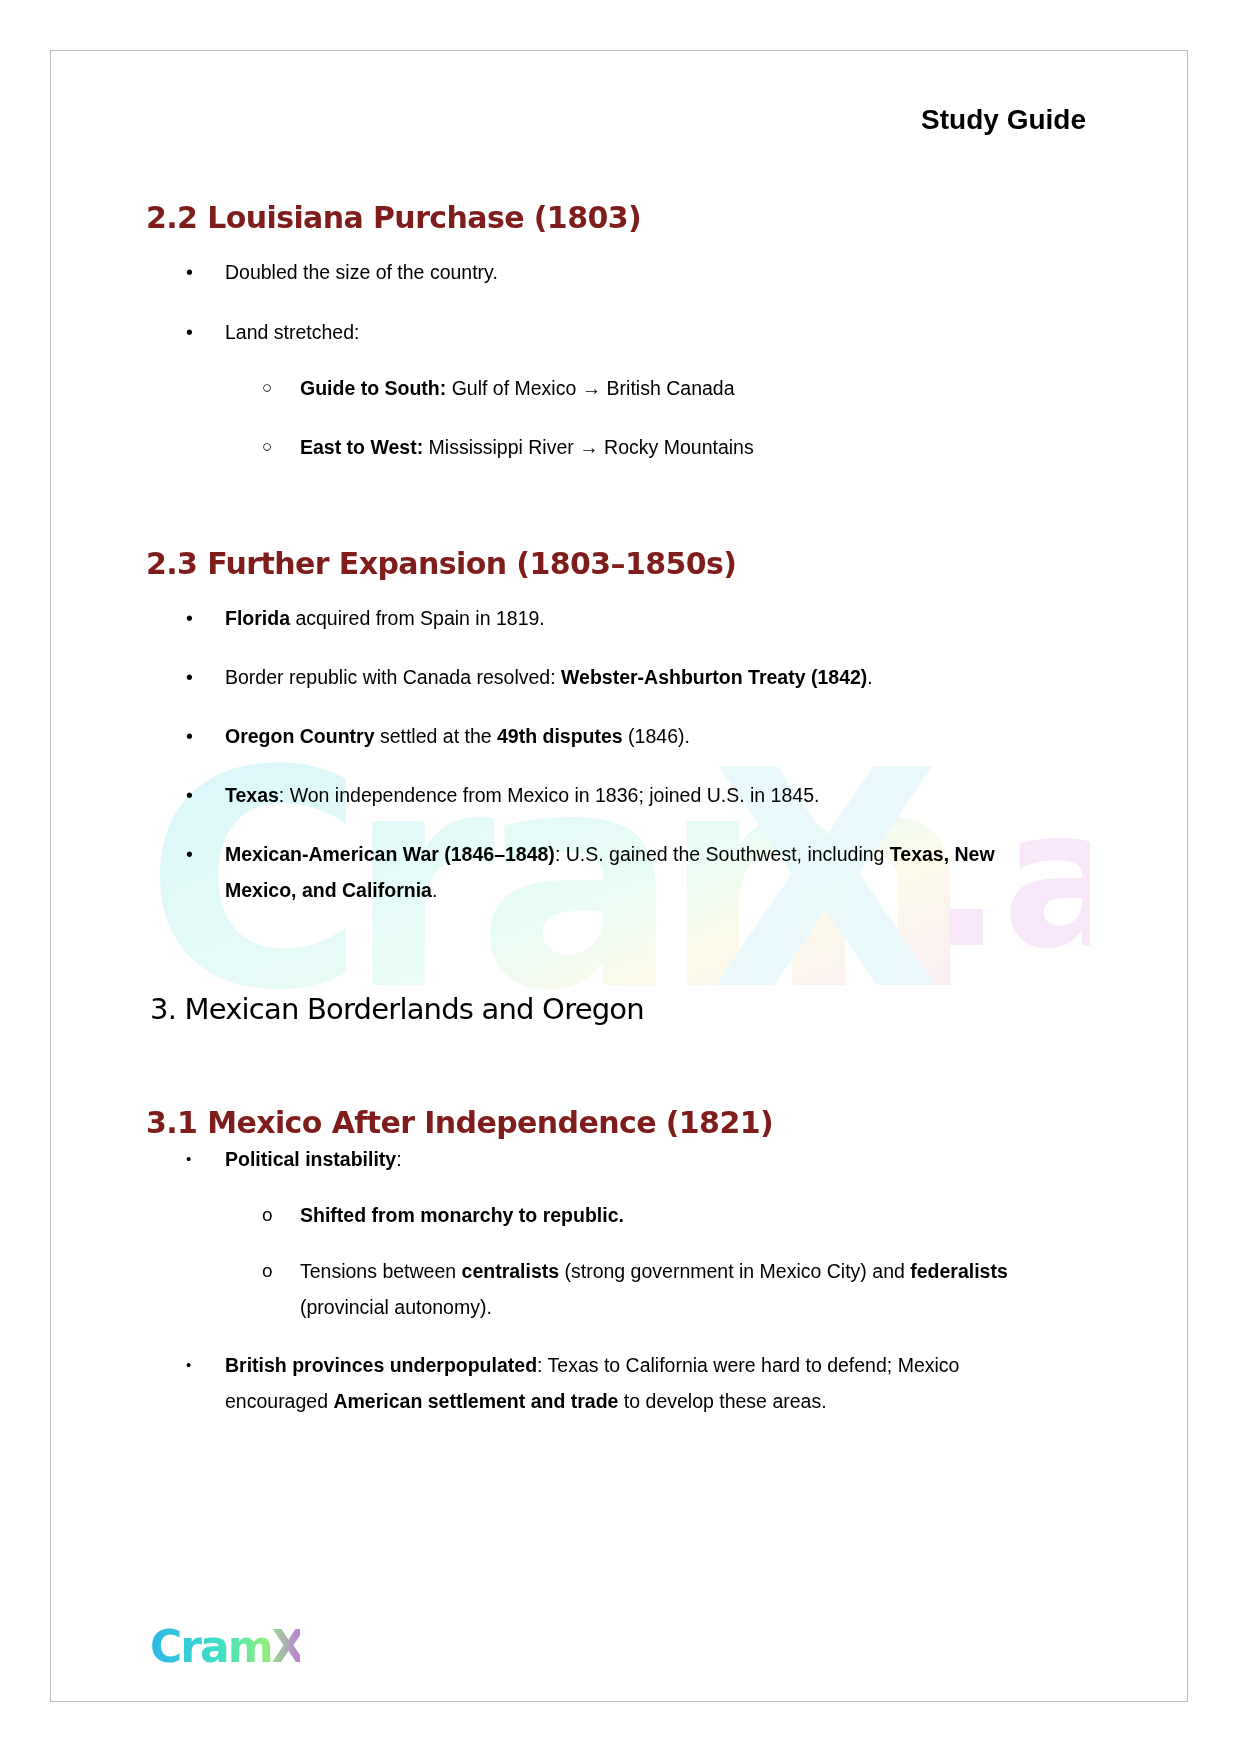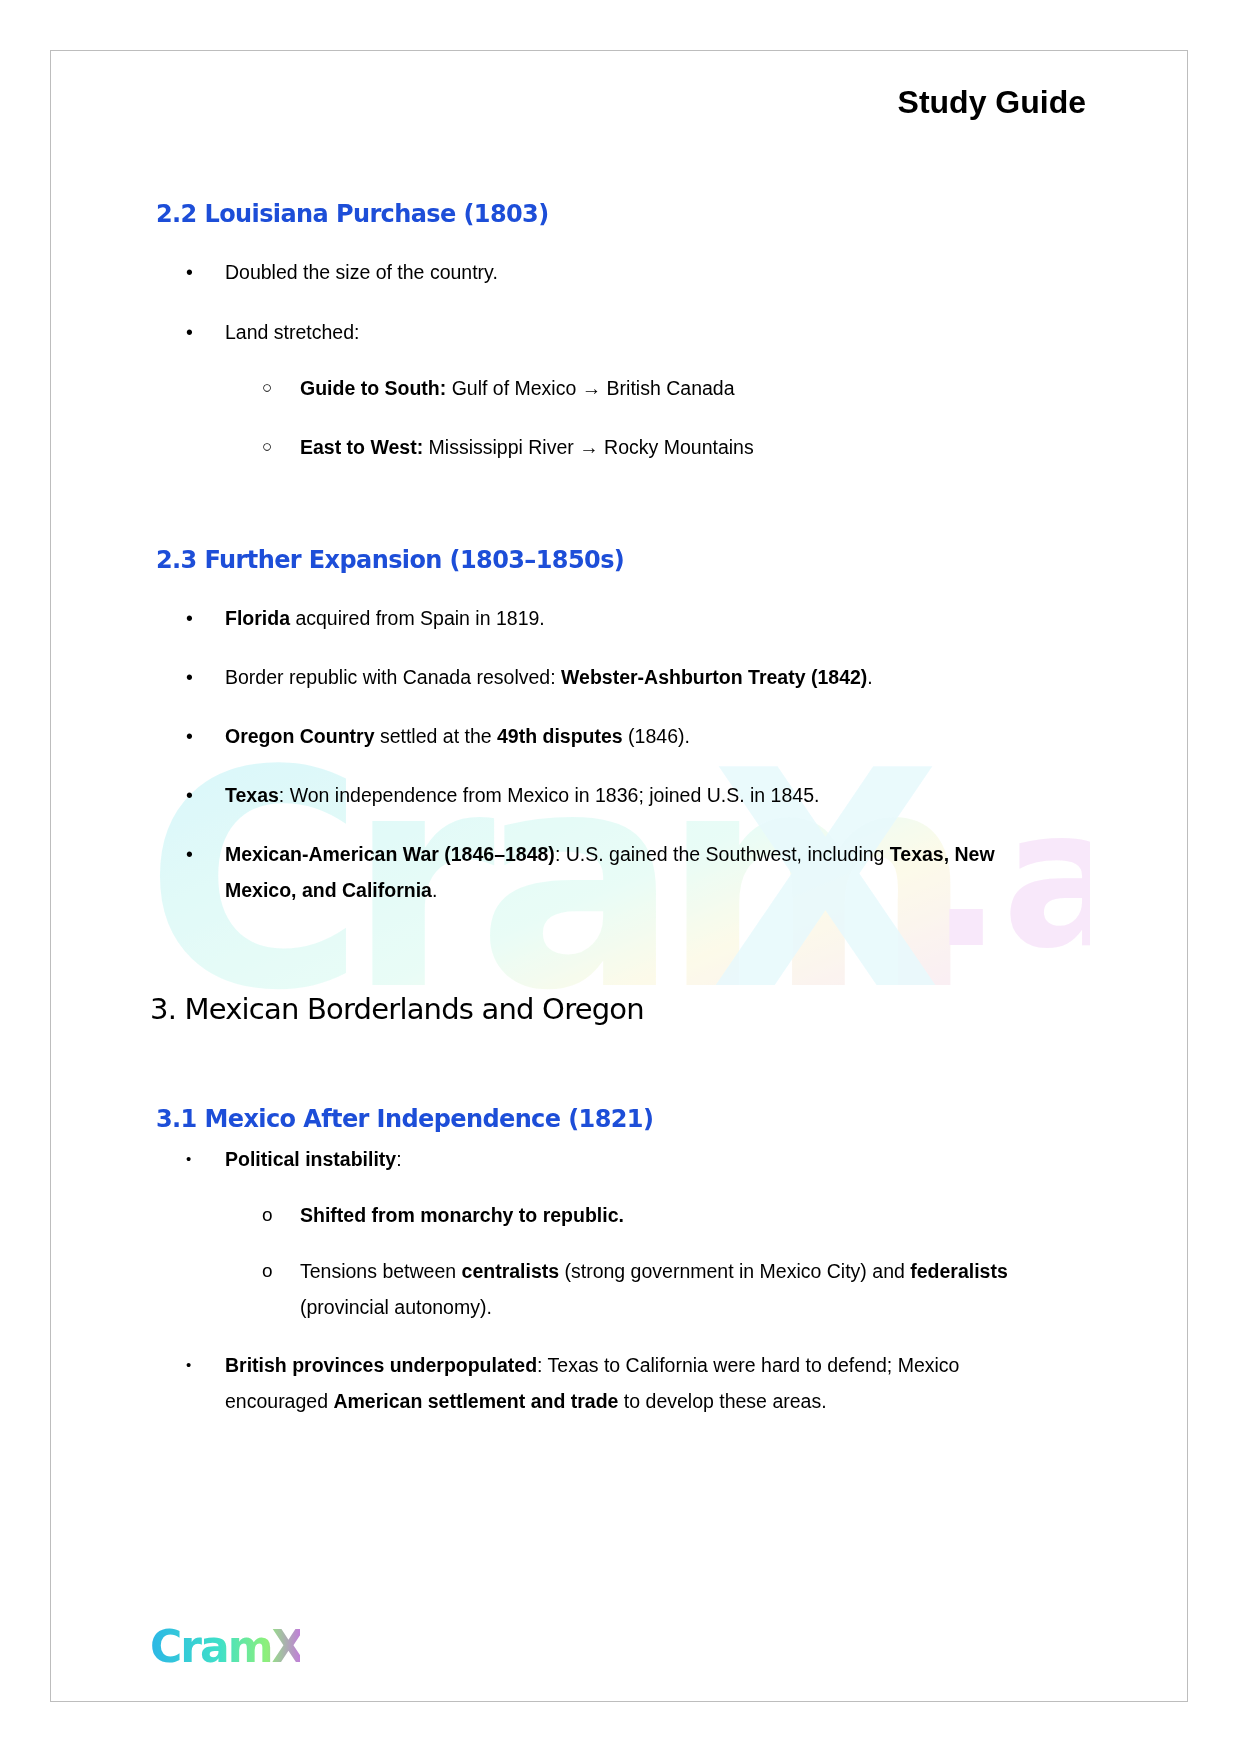--- a/index.html
+++ b/index.html
@@ -1,23 +1,23 @@
 <!DOCTYPE html>
 <html><head>
 <meta charset="utf-8">
 <style>
   html, body { margin: 0; padding: 0; background: #ffffff; }
   body { width: 1241px; height: 1754px; position: relative; overflow: hidden;
          font-family: "Liberation Sans", sans-serif; color: #000; }
   .page-frame { position: absolute; left: 50px; top: 50px; width: 1138px; height: 1652px;
                 border: 1.5px solid #bdbdbd; box-sizing: border-box; }
-  .doc-title { position: absolute; right: 155px; top: 84px; font-size: 32px; font-weight: bold;
+  .doc-title { position: absolute; right: 155px; top: 104px; font-size: 28px; font-weight: bold;
                font-family: "Liberation Sans", sans-serif; }
-  .h2 { position: absolute; left: 156px; font-family: "DejaVu Sans", sans-serif; font-weight: bold;
-        color: #1d4ed8; font-size: 24px; letter-spacing: -0.6px; }
+  .h2 { position: absolute; left: 146px; font-family: "DejaVu Sans", sans-serif; font-weight: bold;
+        color: #7f1d1d; font-size: 30px; letter-spacing: -0.6px; }
   .h1 { position: absolute; left: 150px; font-family: "DejaVu Sans", sans-serif; font-weight: normal;
         color: #000000; font-size: 29px; letter-spacing: -0.8px; }
   .item { position: absolute; left: 225px; font-size: 19.5px; line-height: 36px; width: 840px; }
   .bullet { position: absolute; left: 186px; font-size: 19.5px; line-height: 36px; }
   .sub-item { position: absolute; left: 300px; font-size: 19.5px; line-height: 36px; width: 780px; }
   .sub-bullet { position: absolute; left: 262px; font-size: 17px; line-height: 36px; }
   b { font-weight: bold; }
   .watermark { position: absolute; left: 150px; top: 735px; width: 940px; height: 270px;
                pointer-events: none; opacity: 0.55; }
   .logo { position: absolute; left: 150px; top: 1618px; }

